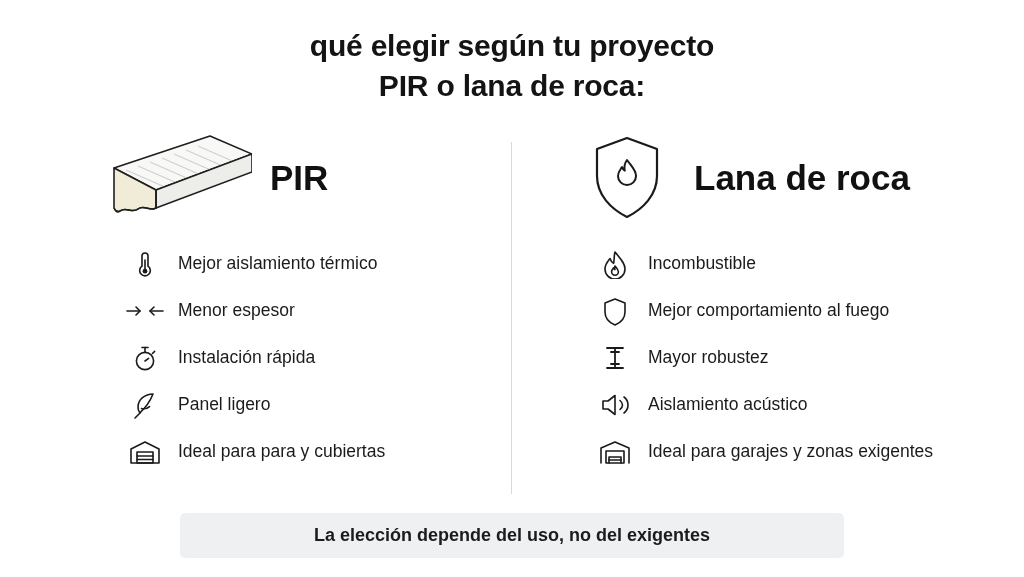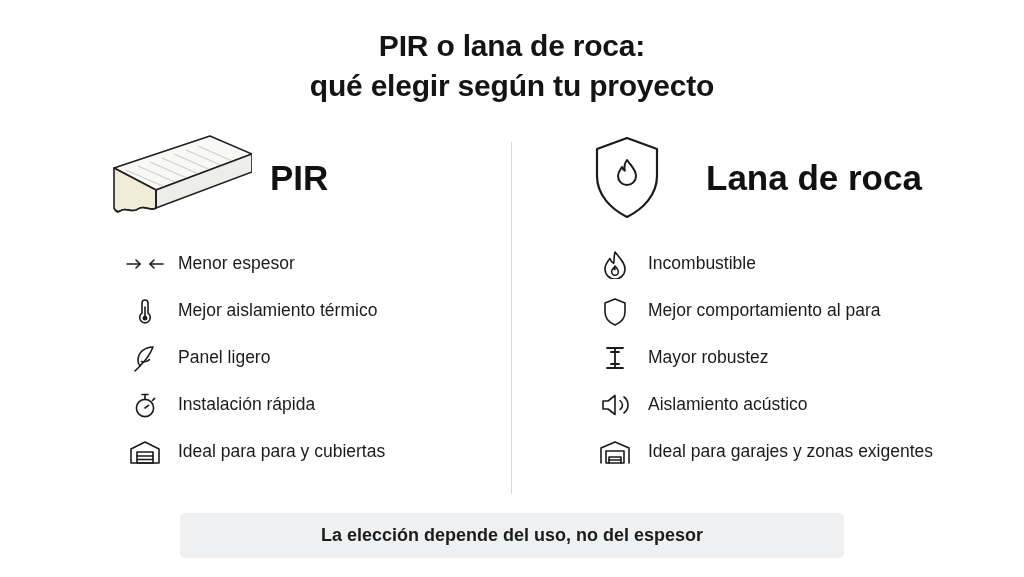--- a/index.html
+++ b/index.html
@@ -64,21 +64,21 @@
   }
   .col-left .col-head { padding-left: 62px; }
   .col-right .col-head { padding-left: 72px; }
 
   .col-title {
     font-size: 35px;
     font-weight: bold;
     color: #111111;
     margin-left: 18px;
   }
-  .col-right .col-title { margin-left: 36px; }
+  .col-right .col-title { margin-left: 24px; }
 
   
   .panel-art {
     width: 190px;
     height: 92px;
     position: relative;
   }
 
   
   .features {
@@ -129,22 +129,22 @@
     font-weight: bold;
     color: #1b1b1b;
   }
 </style>
 </head>
 <body>
 
 <div class="page">
 
   <div class="title-block">
+    <div class="title-line">qué elegir según tu proyecto</div>
     <div class="title-line">PIR o lana de roca:</div>
-    <div class="title-line">qué elegir según tu proyecto</div>
   </div>
 
   <div class="columns">
 
     <div class="col col-left">
       <div class="col-head">
         <div class="panel-art">
           <svg width="190" height="92" viewBox="0 0 190 92" xmlns="http://www.w3.org/2000/svg">
 
             <polygon points="52,36 148,4 190,22 94,58" fill="#f8f8f6" stroke="#1f1f1f" stroke-width="1.6" stroke-linejoin="round"></polygon>
@@ -164,60 +164,60 @@
             <path d="M52,36 L94,58 L94,76 C88,80 82,72 76,77 C70,82 64,74 58,79 C55,81 53,78 52,76 Z" fill="#f1ecd7" stroke="#1f1f1f" stroke-width="1.6" stroke-linejoin="round"></path>
             <path d="M94,58 L94,76 C88,80 82,72 76,77 C70,82 64,74 58,79 C55,81 53,78 52,76" fill="none" stroke="#1f1f1f" stroke-width="1.6"></path>
           </svg>
         </div>
         <div class="col-title">PIR</div>
       </div>
 
       <ul class="features">
         <li class="feature">
           <span class="feat-icon">
+            <svg width="24" height="30" viewBox="0 0 24 30" fill="none" stroke="#1a1a1a" stroke-width="1.6" stroke-linecap="round">
+              <path d="M12 4a3 3 0 0 1 3 3v10.2a5.3 5.3 0 1 1-6 0V7a3 3 0 0 1 3-3z"></path>
+              <line x1="12" y1="11" x2="12" y2="20"></line>
+              <circle cx="12" cy="22.2" r="2.4" fill="#1a1a1a" stroke="none"></circle>
+            </svg>
+          </span>
+          <span class="feat-label">Mejor aislamiento térmico</span>
+        </li>
+        <li class="feature">
+          <span class="feat-icon">
             <svg width="40" height="18" viewBox="0 0 40 18" fill="none" stroke="#1a1a1a" stroke-width="1.6" stroke-linecap="round" stroke-linejoin="round">
               <line x1="2" y1="9" x2="15" y2="9"></line>
               <polyline points="11,5 15,9 11,13"></polyline>
               <line x1="38" y1="9" x2="25" y2="9"></line>
               <polyline points="29,5 25,9 29,13"></polyline>
             </svg>
           </span>
           <span class="feat-label">Menor espesor</span>
-        </li>
-        <li class="feature">
-          <span class="feat-icon">
-            <svg width="24" height="30" viewBox="0 0 24 30" fill="none" stroke="#1a1a1a" stroke-width="1.6" stroke-linecap="round">
-              <path d="M12 4a3 3 0 0 1 3 3v10.2a5.3 5.3 0 1 1-6 0V7a3 3 0 0 1 3-3z"></path>
-              <line x1="12" y1="11" x2="12" y2="20"></line>
-              <circle cx="12" cy="22.2" r="2.4" fill="#1a1a1a" stroke="none"></circle>
-            </svg>
-          </span>
-          <span class="feat-label">Mejor aislamiento térmico</span>
-        </li>
-        <li class="feature">
-          <span class="feat-icon">
-            <svg width="28" height="30" viewBox="0 0 28 30" fill="none" stroke="#1a1a1a" stroke-width="1.6" stroke-linecap="round" stroke-linejoin="round">
-              <path d="M22 4c-8 0-15 5.5-15 13 0 2.4 .7 4.4 1.8 5.8C12 20 18 14 22 4z"></path>
-              <line x1="9" y1="23" x2="4" y2="28"></line>
-              <path d="M10.5 18.5c3 .6 6 0 8-1.8"></path>
-            </svg>
-          </span>
-          <span class="feat-label">Panel ligero</span>
         </li>
         <li class="feature">
           <span class="feat-icon">
             <svg width="28" height="30" viewBox="0 0 28 30" fill="none" stroke="#1a1a1a" stroke-width="1.6" stroke-linecap="round" stroke-linejoin="round">
               <circle cx="14" cy="18" r="8.6"></circle>
               <line x1="11" y1="4.5" x2="17" y2="4.5"></line>
               <line x1="14" y1="4.5" x2="14" y2="9.2"></line>
               <line x1="21.5" y1="10.5" x2="23.6" y2="8.4"></line>
               <line x1="14" y1="18" x2="17.6" y2="15.4"></line>
             </svg>
           </span>
           <span class="feat-label">Instalación rápida</span>
+        </li>
+        <li class="feature">
+          <span class="feat-icon">
+            <svg width="28" height="30" viewBox="0 0 28 30" fill="none" stroke="#1a1a1a" stroke-width="1.6" stroke-linecap="round" stroke-linejoin="round">
+              <path d="M22 4c-8 0-15 5.5-15 13 0 2.4 .7 4.4 1.8 5.8C12 20 18 14 22 4z"></path>
+              <line x1="9" y1="23" x2="4" y2="28"></line>
+              <path d="M10.5 18.5c3 .6 6 0 8-1.8"></path>
+            </svg>
+          </span>
+          <span class="feat-label">Panel ligero</span>
         </li>
         <li class="feature">
           <span class="feat-icon">
             <svg width="34" height="30" viewBox="0 0 34 30" fill="none" stroke="#1a1a1a" stroke-width="1.6" stroke-linecap="round" stroke-linejoin="round">
               <path d="M3 26V12L17 5l14 7v14z"></path>
               <rect x="9" y="15" width="16" height="11"></rect>
               <line x1="9" y1="19" x2="25" y2="19"></line>
               <line x1="9" y1="22.5" x2="25" y2="22.5"></line>
             </svg>
           </span>
@@ -248,21 +248,21 @@
             </svg>
           </span>
           <span class="feat-label">Incombustible</span>
         </li>
         <li class="feature">
           <span class="feat-icon">
             <svg width="26" height="30" viewBox="0 0 26 30" fill="none" stroke="#1a1a1a" stroke-width="1.6" stroke-linecap="round" stroke-linejoin="round">
               <path d="M13 3 L23 7v9c0 7-5 11-10 13C8 27 3 23 3 16V7z"></path>
             </svg>
           </span>
-          <span class="feat-label">Mejor comportamiento al para</span>
+          <span class="feat-label">Mejor comportamiento al fuego</span>
         </li>
         <li class="feature">
           <span class="feat-icon">
             <svg width="28" height="28" viewBox="0 0 28 28" fill="none" stroke="#1a1a1a" stroke-width="1.8" stroke-linecap="round" stroke-linejoin="round">
               <line x1="6" y1="4" x2="22" y2="4"></line>
               <line x1="6" y1="24" x2="22" y2="24"></line>
               <line x1="14" y1="4" x2="14" y2="24"></line>
               <line x1="10" y1="8" x2="18" y2="8"></line>
               <line x1="10" y1="20" x2="18" y2="20"></line>
             </svg>
@@ -288,16 +288,16 @@
               <line x1="11" y1="23" x2="23" y2="23"></line>
             </svg>
           </span>
           <span class="feat-label">Ideal para garajes y zonas exigentes</span>
         </li>
       </ul>
     </div>
   </div>
 
   <div class="footer">
-    <span class="footer-text">La elección depende del uso, no del espesor</span>
+    <span class="footer-text">La elección depende del uso, no del exigentes</span>
   </div>
 
 </div>
 
 </body></html>

